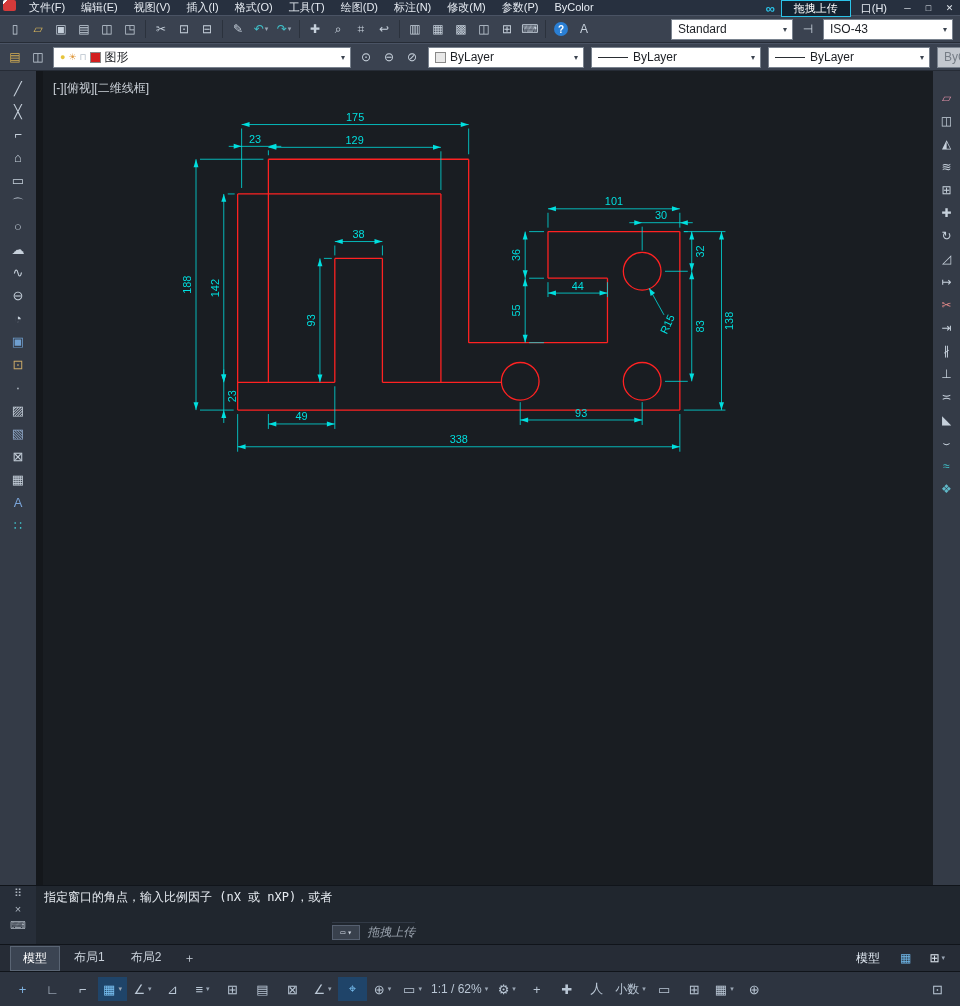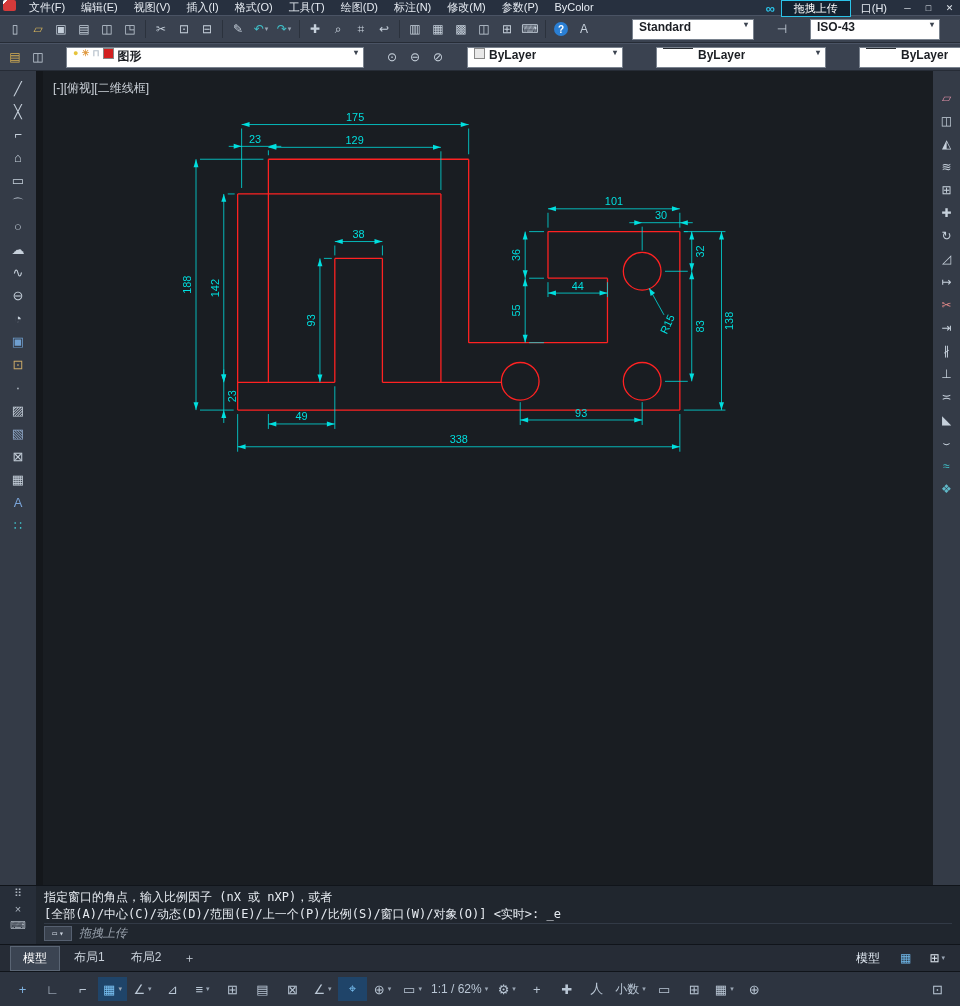--- a/index.html
+++ b/index.html
@@ -17,21 +17,21 @@
   .wctrl{display:flex;}
   .wc{width:21px;text-align:center;font-size:9px;line-height:15px;color:#dfe5ec;}
 
   
   .toolbar{height:26px;background:#3a4250;border-top:1px solid #4a5364;border-bottom:1px solid #262c36;display:flex;align-items:center;padding:0 4px;gap:1px;position:relative;z-index:4;}
   .tbtn{width:22px;height:22px;display:flex;align-items:center;justify-content:center;font-size:12px;color:#c6d0db;flex:none;}
   .tbtn .car{font-size:7px;color:#9aa6b4;margin-left:1px;}
   .helpbtn .g{background:#2a7fd4;color:#fff;width:14px;height:14px;border-radius:50%;font-size:10px;font-weight:bold;display:flex;align-items:center;justify-content:center;}
   .sep{width:1px;height:18px;background:#2b323d;margin:0 3px;flex:none;}
   .flexsp{flex:1;}
-  .combo{height:19px;background:#ffffff;border:1px solid #79828e;color:#1c1f24;font-size:12px;display:flex;align-items:flex-start;padding:0 2px 0 6px;margin:0 16px;flex:none;font-weight:bold;}
+  .combo{height:19px;background:#ffffff;border:1px solid #79828e;color:#1c1f24;font-size:12px;display:flex;align-items:center;padding:0 2px 0 6px;margin:0 3px;flex:none;}
   .combo.disabled{background:#c3c8cf;color:#767d86;}
   .cval{white-space:nowrap;overflow:hidden;}
   .carrow{margin-left:auto;font-size:8px;color:#3c4450;padding:0 3px;}
   .cpre{font-size:9px;margin-right:3px;}
   .swatch{width:9px;height:9px;display:inline-block;margin-right:4px;border:1px solid #888;flex:none;}
   .ltline{width:30px;height:0;border-top:1px solid #2a2e33;margin-right:5px;flex:none;}
 
   
   .main{flex:1;display:flex;min-height:0;}
   .side{background:#343b47;display:flex;flex-direction:column;align-items:center;gap:2px;flex:none;}
@@ -40,21 +40,21 @@
   .sbtn{width:24px;height:21px;display:flex;align-items:center;justify-content:center;font-size:13px;color:#c6d0db;flex:none;}
   .side.right .sbtn{width:22px;font-size:12px;}
   .canvas{flex:1;position:relative;background:#191d22;overflow:hidden;margin-left:7px;}
   .vplabel{position:absolute;left:10px;top:9px;font-size:12px;color:#ccd2d9;z-index:2;}
   #dwg{position:absolute;left:0;top:0;width:100%;height:100%;}
 
   
   .cmdpanel{height:58px;display:flex;border-top:1px solid #10141a;background:#222933;}
   .cmdgutter{width:36px;background:#272e39;display:flex;flex-direction:column;align-items:center;padding-top:1px;gap:3px;flex:none;}
   .cmdgutter span{color:#aeb6c0;font-size:11px;line-height:13px;}
-  .cmdlines{flex:1;background:#20262e;font-family:"DejaVu Sans Mono",monospace;font-size:12px;color:#e6ebf1;padding:3px 8px 2px 8px;display:flex;flex-direction:column;}
+  .cmdlines{flex:1;background:#20262e;font-family:"DejaVu Sans Mono",monospace;font-size:12px;color:#e6ebf1;padding:3px 8px 2px 8px;display:flex;flex-direction:row;text-align:right;}
   .cmdline{line-height:17px;white-space:nowrap;}
   .cmdinput{margin-top:auto;display:flex;align-items:center;gap:7px;height:19px;border-top:1px solid #323a46;}
   .cmdico{width:26px;height:13px;background:#39414d;border:1px solid #566070;font-size:8px;display:flex;align-items:center;justify-content:center;color:#cdd5df;gap:2px;}
   .ph{font-style:italic;color:#97a0ab;font-family:"Liberation Sans",sans-serif;font-size:12px;}
 
   
   .tabrow{height:26px;background:#262c36;border-top:1px solid #10141a;display:flex;align-items:center;font-size:12px;color:#c9d1da;padding:0 6px 0 10px;gap:2px;}
   .tab{padding:3px 12px;white-space:nowrap;}
   .tab.active{background:#3b4452;border:1px solid #5a6574;color:#fff;}
   .tabadd{padding:3px 8px;}
@@ -424,21 +424,20 @@
   </div>
 
   <div class="cmdpanel">
     <div class="cmdgutter" id="cmdgutter">
         <span>⠿</span>
         <span>×</span>
         <span>⌨</span>
       </div>
     <div class="cmdlines">
       <div class="cmdline">指定窗口的角点，输入比例因子 (nX 或 nXP)，或者</div>
-      <div class="cmdline">[全部(A)/中心(C)/动态(D)/范围(E)/上一个(P)/比例(S)/窗口(W)/对象(O)] &lt;实时&gt;: _e</div>
       <div class="cmdinput">
         <span class="cmdico">
             <span>▭</span>
             <span>▾</span>
           </span>
         <span class="ph">拖拽上传</span>
       </div>
     </div>
   </div>
 

